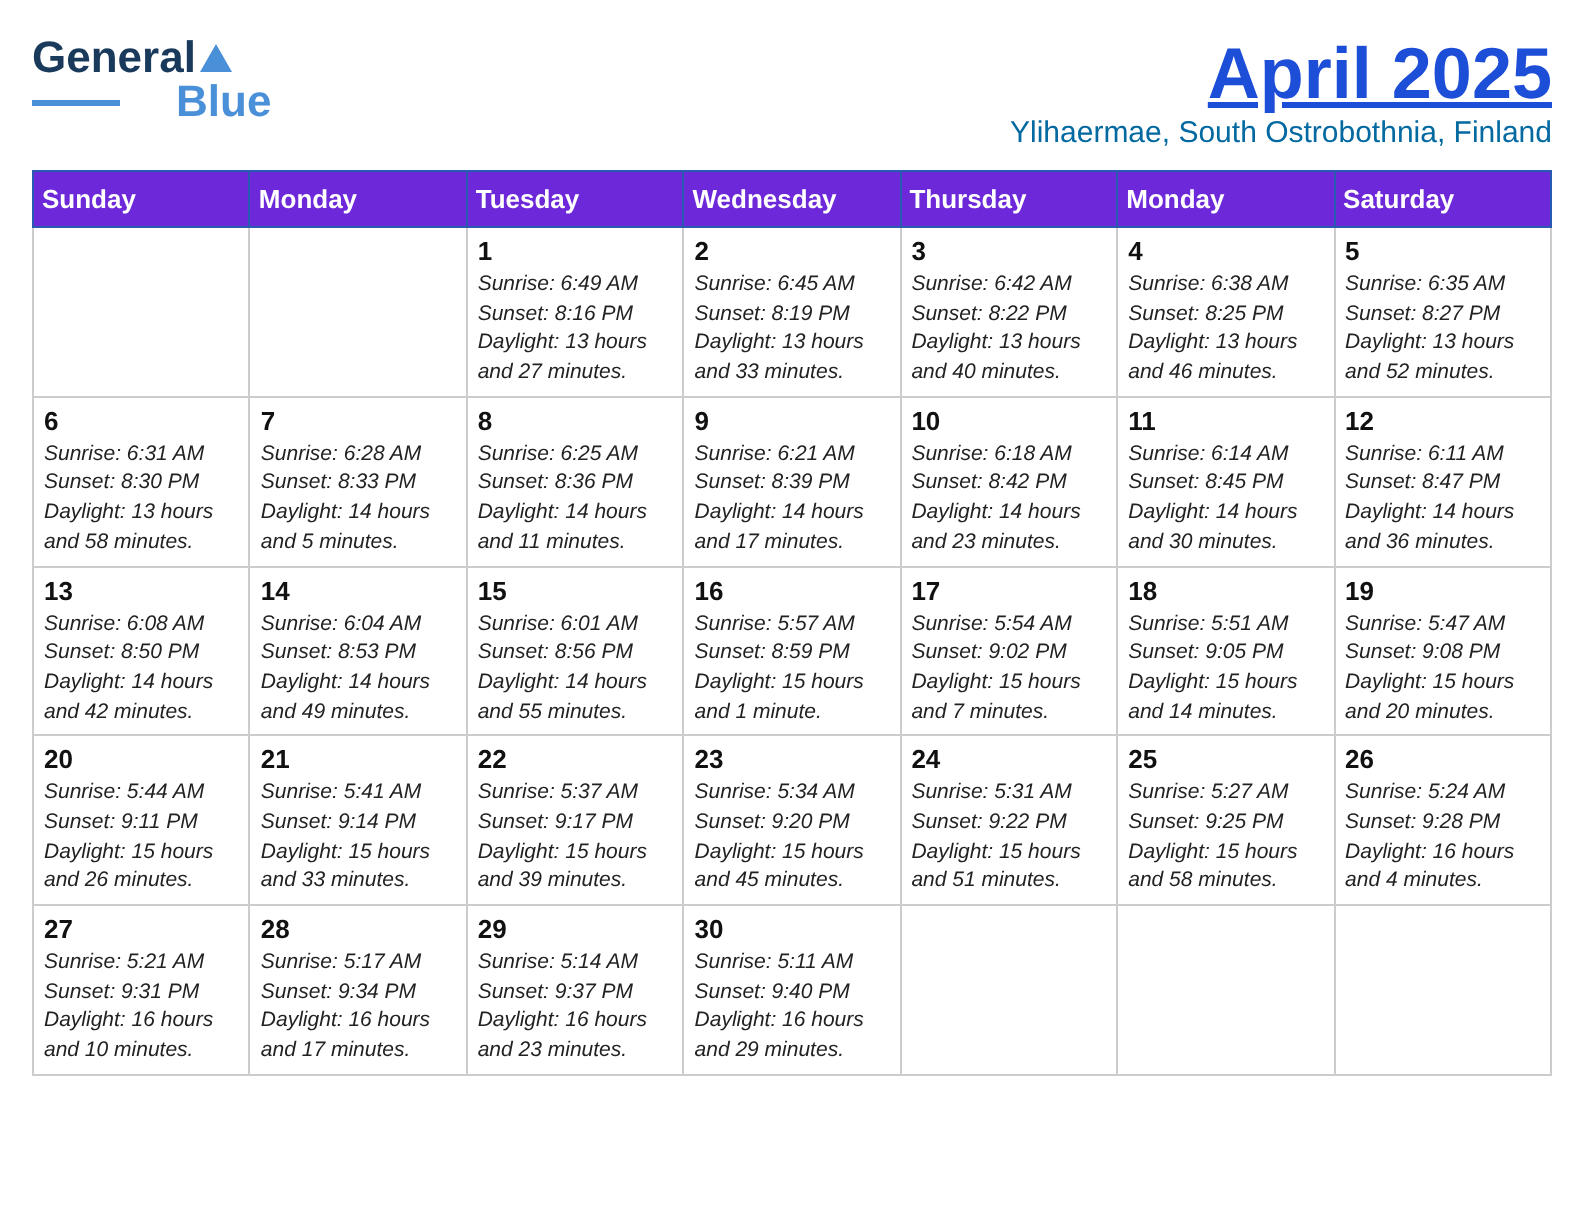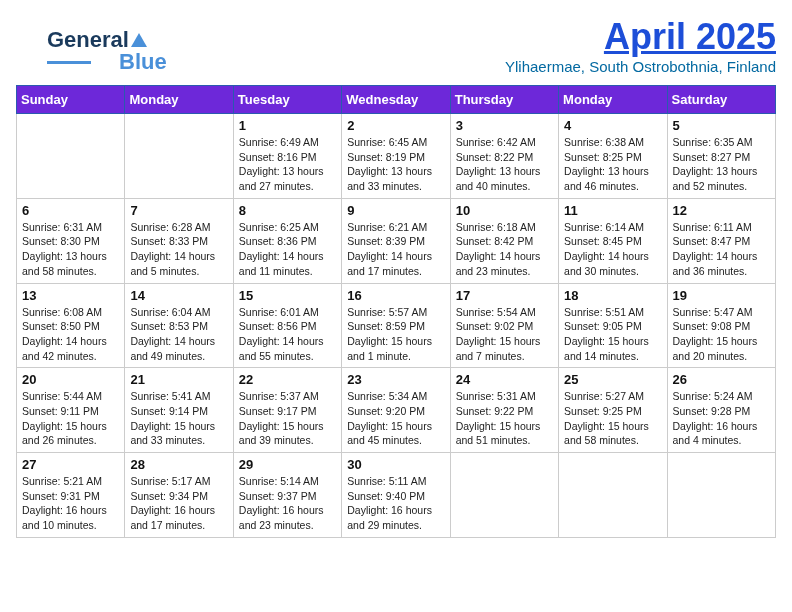--- a/index.html
+++ b/index.html
@@ -6,23 +6,22 @@
     body {
       font-family: Arial, sans-serif;
       background: #fff;
       width: 792px;
       min-height: 612px;
       padding: 16px;
     }
     .header {
       display: flex;
       justify-content: space-between;
-      align-items: flex-end;
+      align-items: flex-start;
       margin-bottom: 10px;
-      margin-left: 31px;
     }
     .logo {
       display: flex;
       flex-direction: column;
       align-items: flex-start;
     }
     .title-block {
       text-align: right;
     }
     .month-year {
@@ -61,20 +60,21 @@
       font-size: 13px;
       font-weight: bold;
       color: #111;
       display: block;
       margin-bottom: 2px;
     }
     .cell-text {
       font-size: 10.5px;
       color: #222;
       line-height: 1.4;
+      font-style: italic;
     }
     .empty-cell {
       background: #f9f9f9;
     }
   </style>
 </head>
 <body>
 
 <div class="header">
   <div class="logo">

